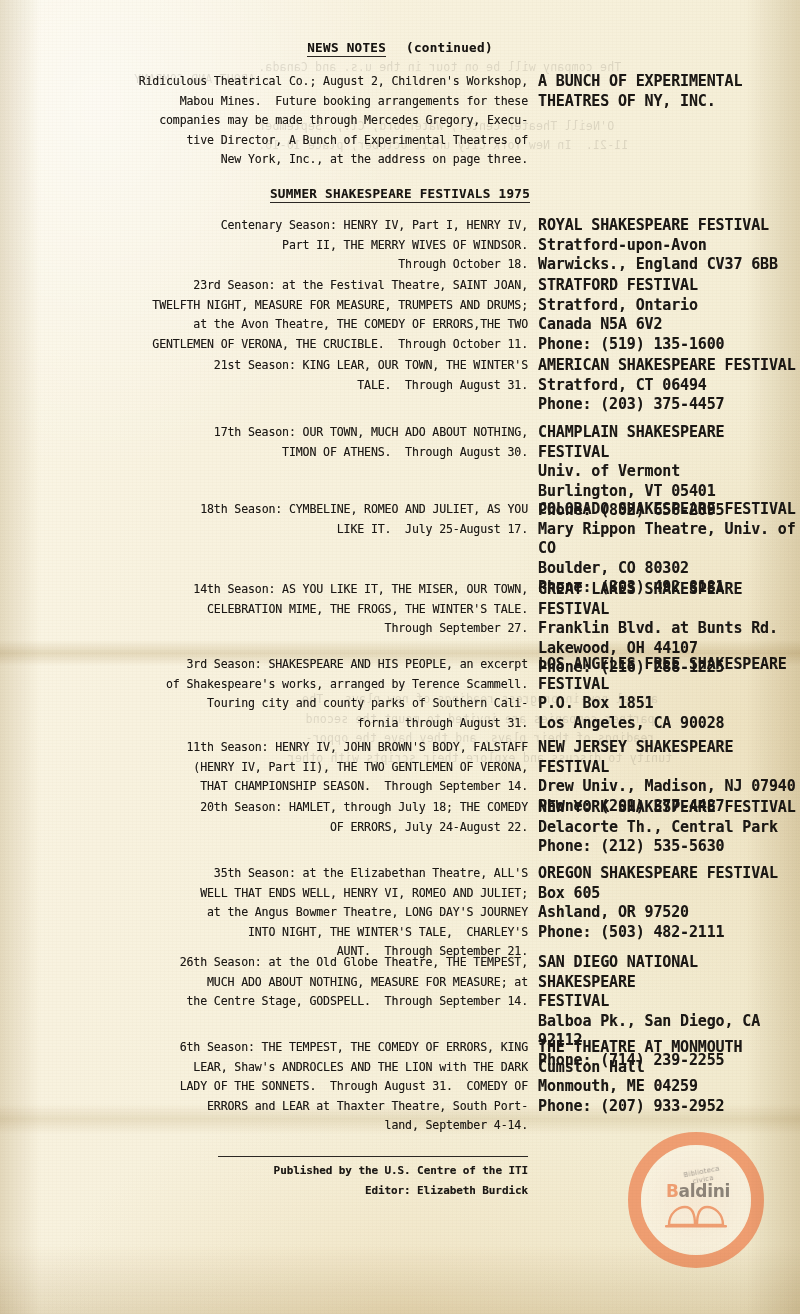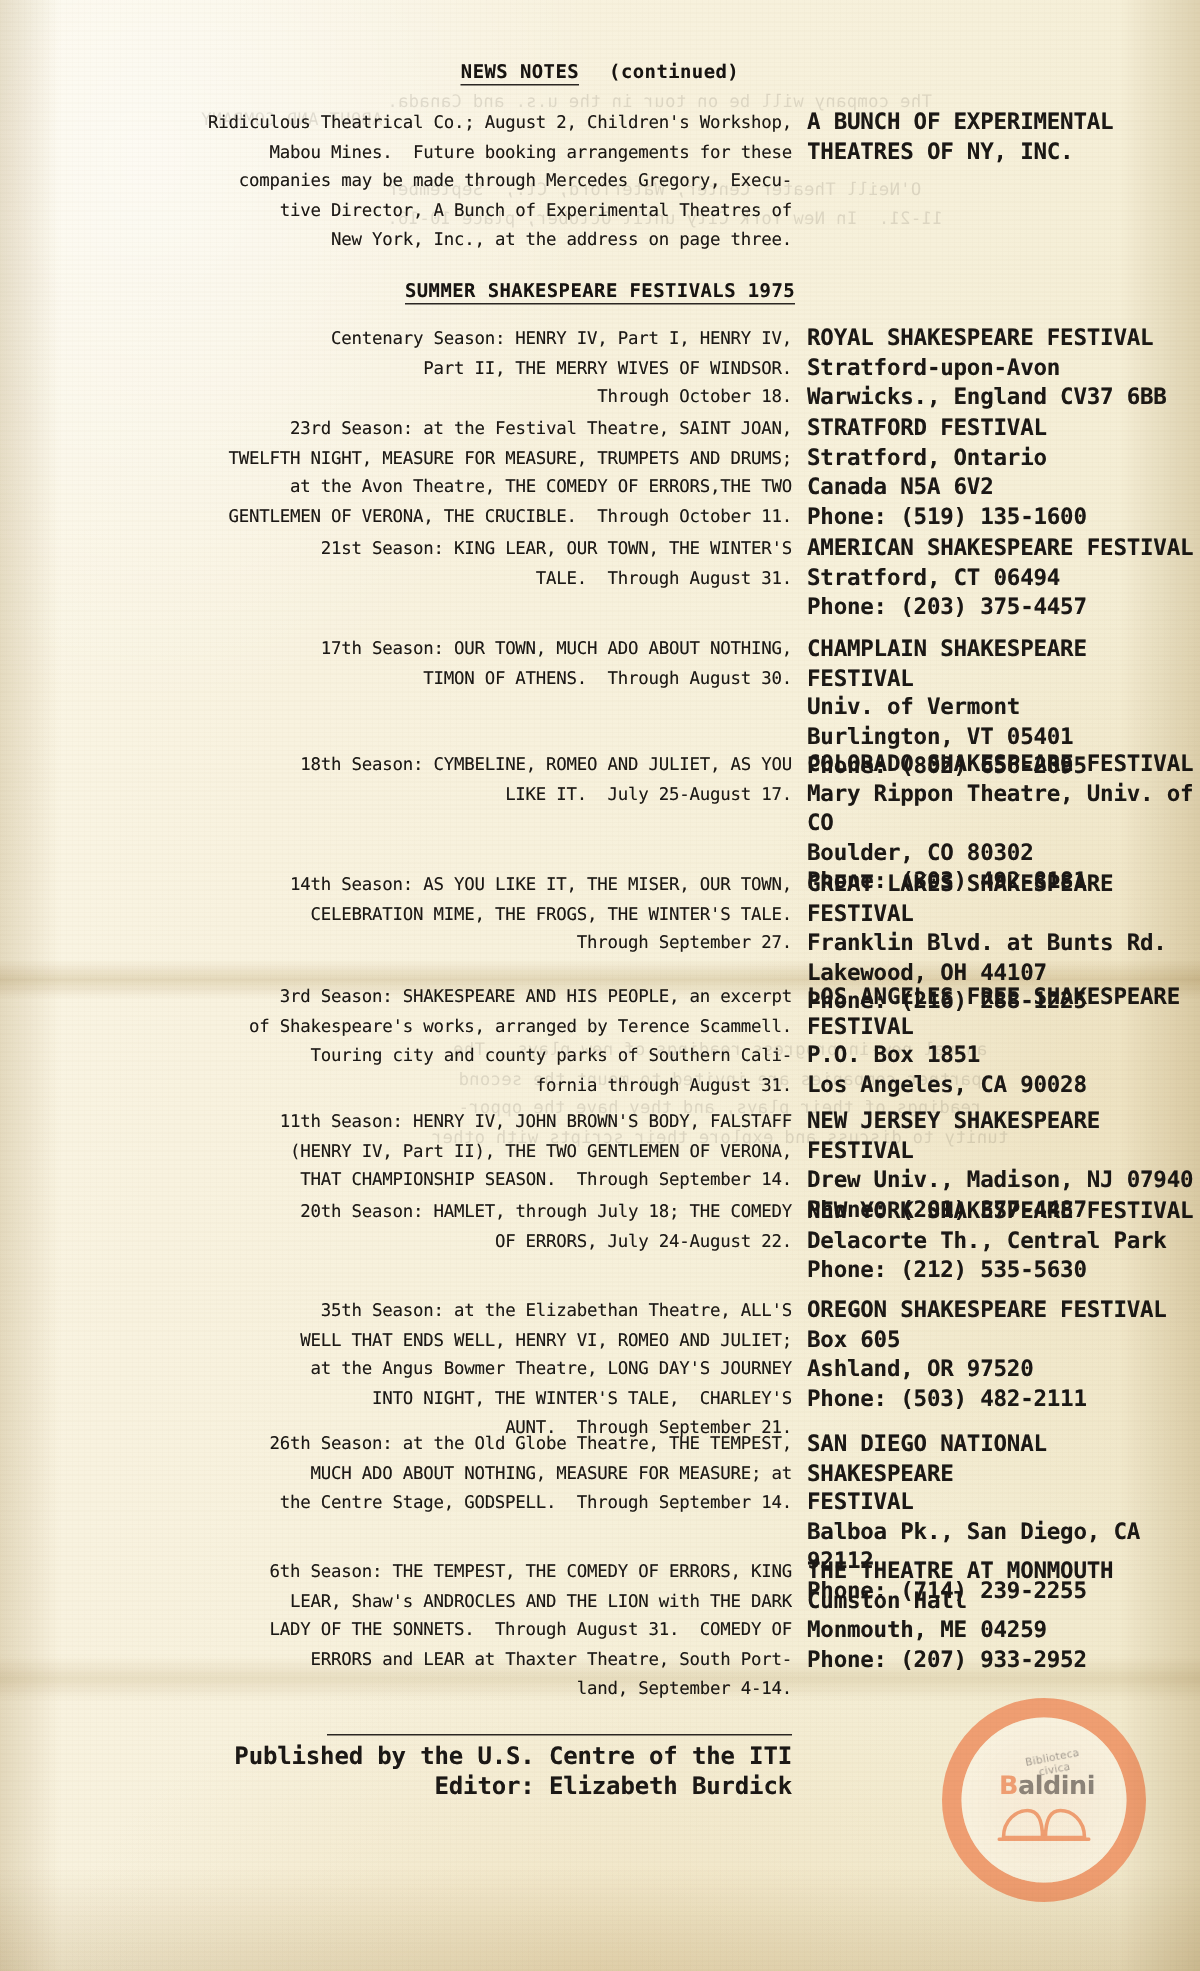--- a/index.html
+++ b/index.html
@@ -146,21 +146,21 @@
     top: 1156px;
     width: 466px;
   }
   #footer-rule {
     border-top: 1.6px solid #2b2723;
     width: 310px;
     margin: 0 0 4px auto;
   }
   .footer-block {
     text-align: right;
-    font-size: 16px;
+    font-size: 11px;
     line-height: 19.5px;
     font-weight: bold;
     white-space: pre-wrap;
     letter-spacing: -.1px;
     color: #1b1815;
   }
 
   
   #library-stamp {
     position: absolute;

